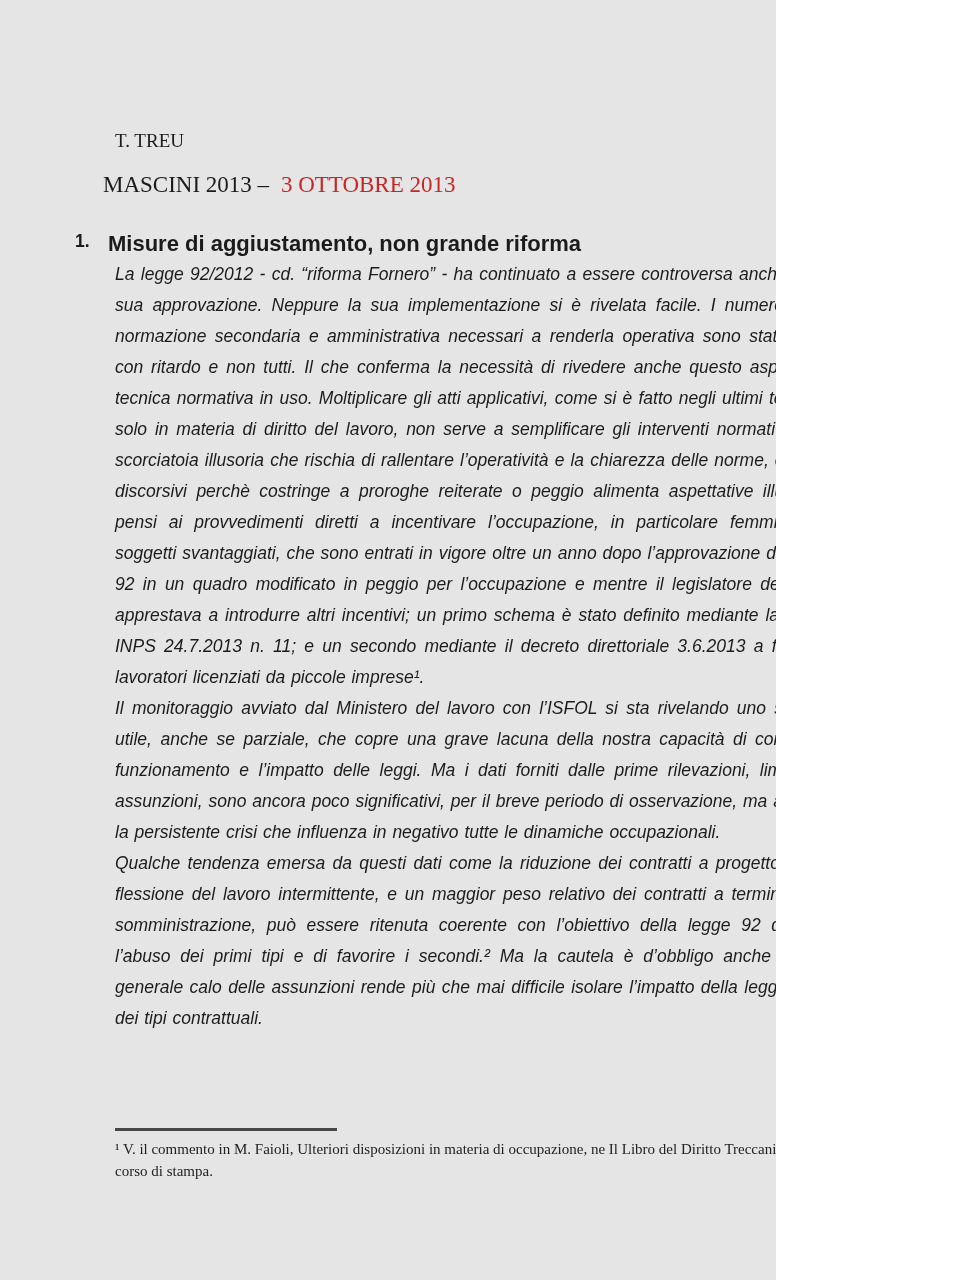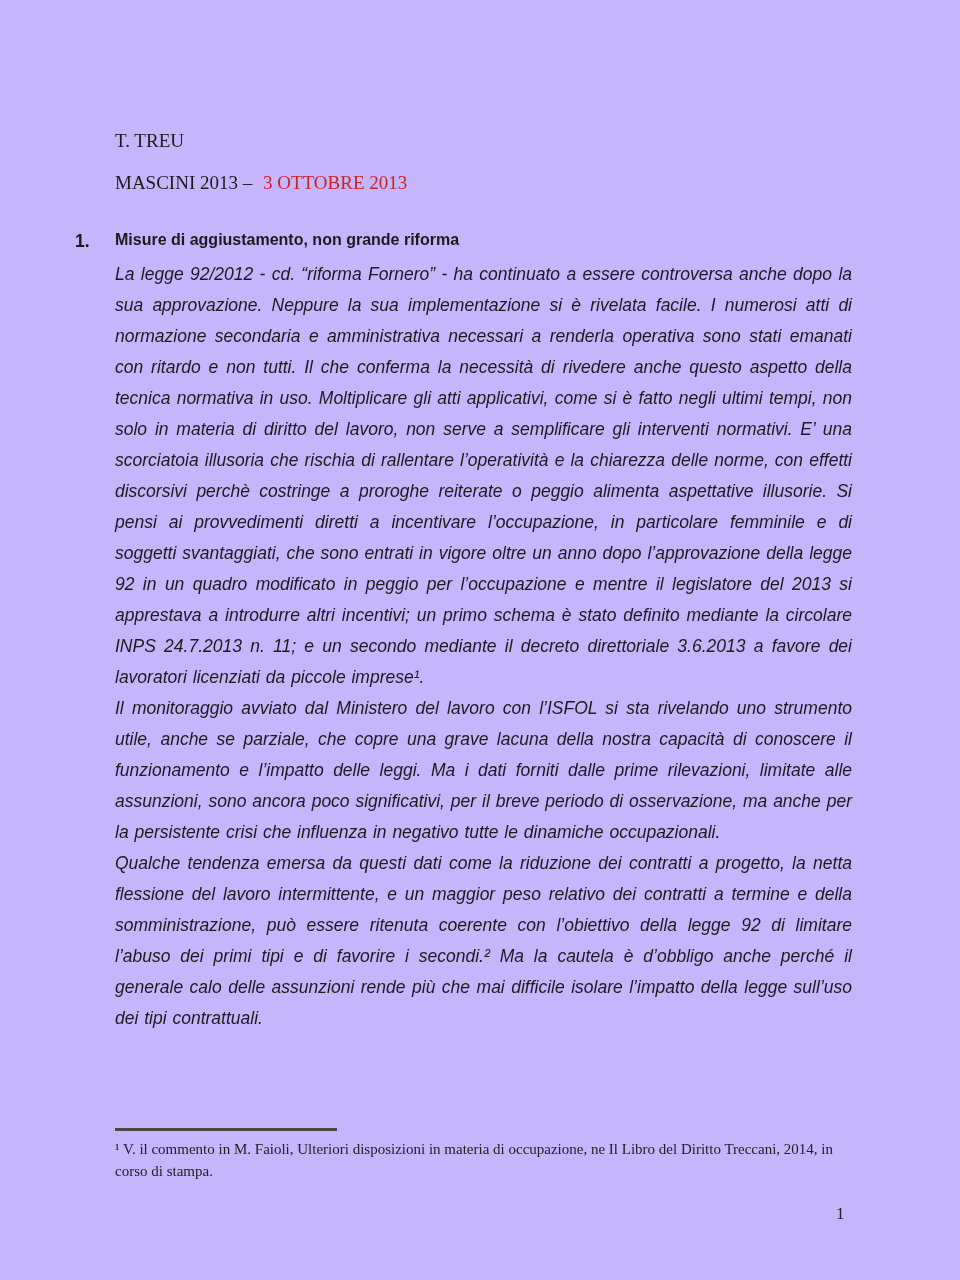--- a/index.html
+++ b/index.html
@@ -2,43 +2,43 @@
 <html><head>
 <meta charset="utf-8">
 <style>
   html, body {
     margin: 0;
     padding: 0;
     background: #ffffff;
   }
   .page {
     position: relative;
-    width: 960px;
+    width: 776px;
     height: 1280px;
-    background: #c4b5fd;
+    background: #e5e5e5;
     overflow: hidden;
     color: #1b1b1b;
   }
   .author-line {
     position: absolute;
     left: 115px;
     top: 130px;
     margin: 0;
     font-family: "Liberation Serif", serif;
     font-size: 19px;
     color: #1b1b1b;
     white-space: nowrap;
   }
   .title-line {
     position: absolute;
-    left: 115px;
+    left: 103px;
     top: 172px;
     margin: 0;
     font-family: "Liberation Serif", serif;
-    font-size: 19px;
+    font-size: 23px;
     color: #1b1b1b;
     white-space: nowrap;
   }
   .title-line .red-date {
     
     margin-left: 6px;
   }
   .section-heading {
     position: absolute;
     left: 0;
@@ -50,25 +50,25 @@
     position: absolute;
     left: 75px;
     top: 0;
     font-family: "Liberation Sans", sans-serif;
     font-size: 17.5px;
     font-weight: bold;
     color: #1b1b1b;
   }
   .sec-title {
     position: absolute;
-    left: 115px;
+    left: 108px;
     top: 0;
     margin: 0;
     font-family: "Liberation Sans", sans-serif;
-    font-size: 16px;
+    font-size: 22px;
     font-weight: bold;
     color: #1b1b1b;
     white-space: nowrap;
   }
   .body-text {
     position: absolute;
     left: 115px;
     top: 259px;
     width: 737px;
     font-style: italic;

